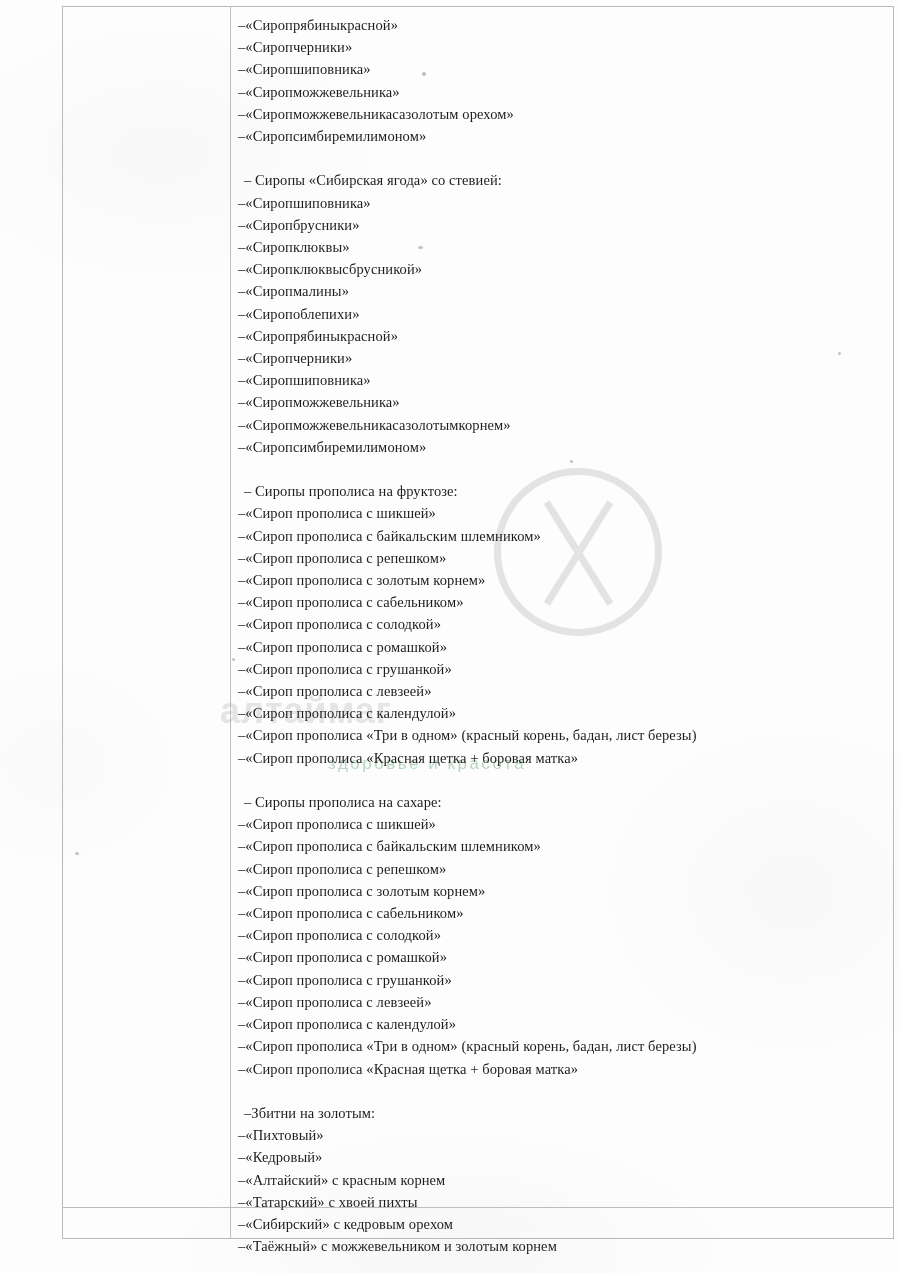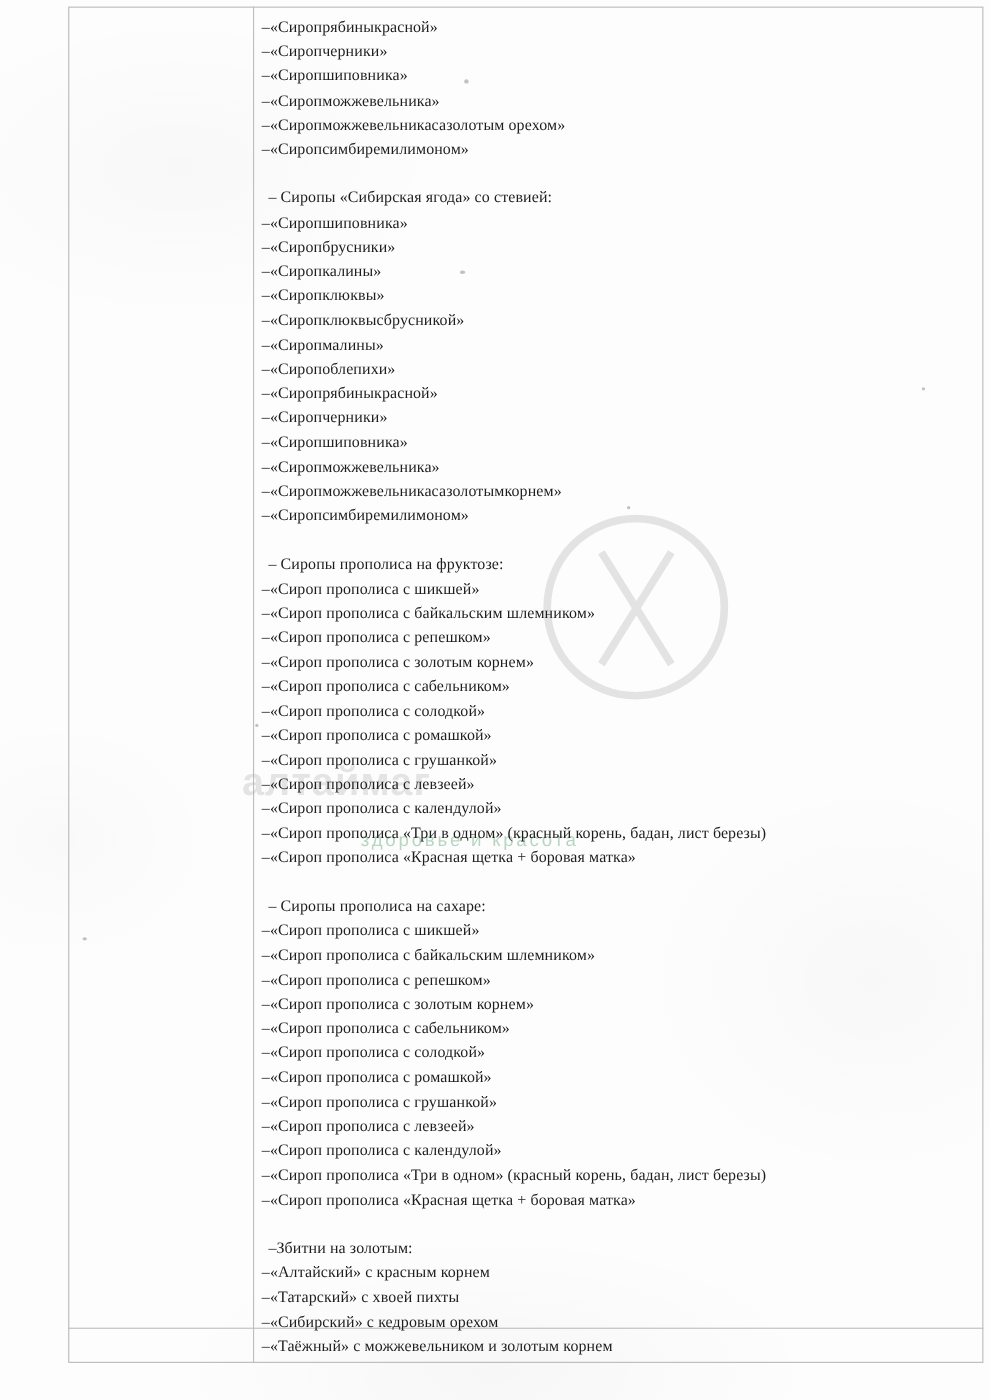--- a/index.html
+++ b/index.html
@@ -175,21 +175,20 @@
     <div class="line">–«Сиропрябиныкрасной»</div>
     <div class="line">–«Сиропчерники»</div>
     <div class="line">–«Сиропшиповника»</div>
     <div class="line">–«Сиропможжевельника»</div>
     <div class="line">–«Сиропможжевельникасазолотым орехом»</div>
     <div class="line">–«Сиропсимбиремилимоном»</div>
     <div class="line blank"></div>
     <div class="line group">–  Сиропы «Сибирская ягода» со стевией:</div>
     <div class="line">–«Сиропшиповника»</div>
     <div class="line">–«Сиропбрусники»</div>
-    <div class="line">–«Сиропкалины»</div>
     <div class="line">–«Сиропклюквы»</div>
     <div class="line">–«Сиропклюквысбрусникой»</div>
     <div class="line">–«Сиропмалины»</div>
     <div class="line">–«Сиропоблепихи»</div>
     <div class="line">–«Сиропрябиныкрасной»</div>
     <div class="line">–«Сиропчерники»</div>
     <div class="line">–«Сиропшиповника»</div>
     <div class="line">–«Сиропможжевельника»</div>
     <div class="line">–«Сиропможжевельникасазолотымкорнем»</div>
     <div class="line">–«Сиропсимбиремилимоном»</div>
@@ -216,17 +215,19 @@
     <div class="line">–«Сироп прополиса с сабельником»</div>
     <div class="line">–«Сироп прополиса с солодкой»</div>
     <div class="line">–«Сироп прополиса с ромашкой»</div>
     <div class="line">–«Сироп прополиса с грушанкой»</div>
     <div class="line">–«Сироп прополиса с левзеей»</div>
     <div class="line">–«Сироп прополиса с календулой»</div>
     <div class="line">–«Сироп прополиса «Три в одном» (красный корень, бадан, лист березы)</div>
     <div class="line">–«Сироп прополиса «Красная щетка + боровая матка»</div>
     <div class="line blank"></div>
     <div class="line group">–Збитни на золотым:</div>
+    <div class="line">–«Пихтовый»</div>
+    <div class="line">–«Кедровый»</div>
     <div class="line">–«Алтайский» с красным корнем</div>
     <div class="line">–«Татарский» с хвоей пихты</div>
     <div class="line">–«Сибирский» с кедровым орехом</div>
     <div class="line">–«Таёжный» с можжевельником и золотым корнем</div>
   </div>
 
 </body></html>

